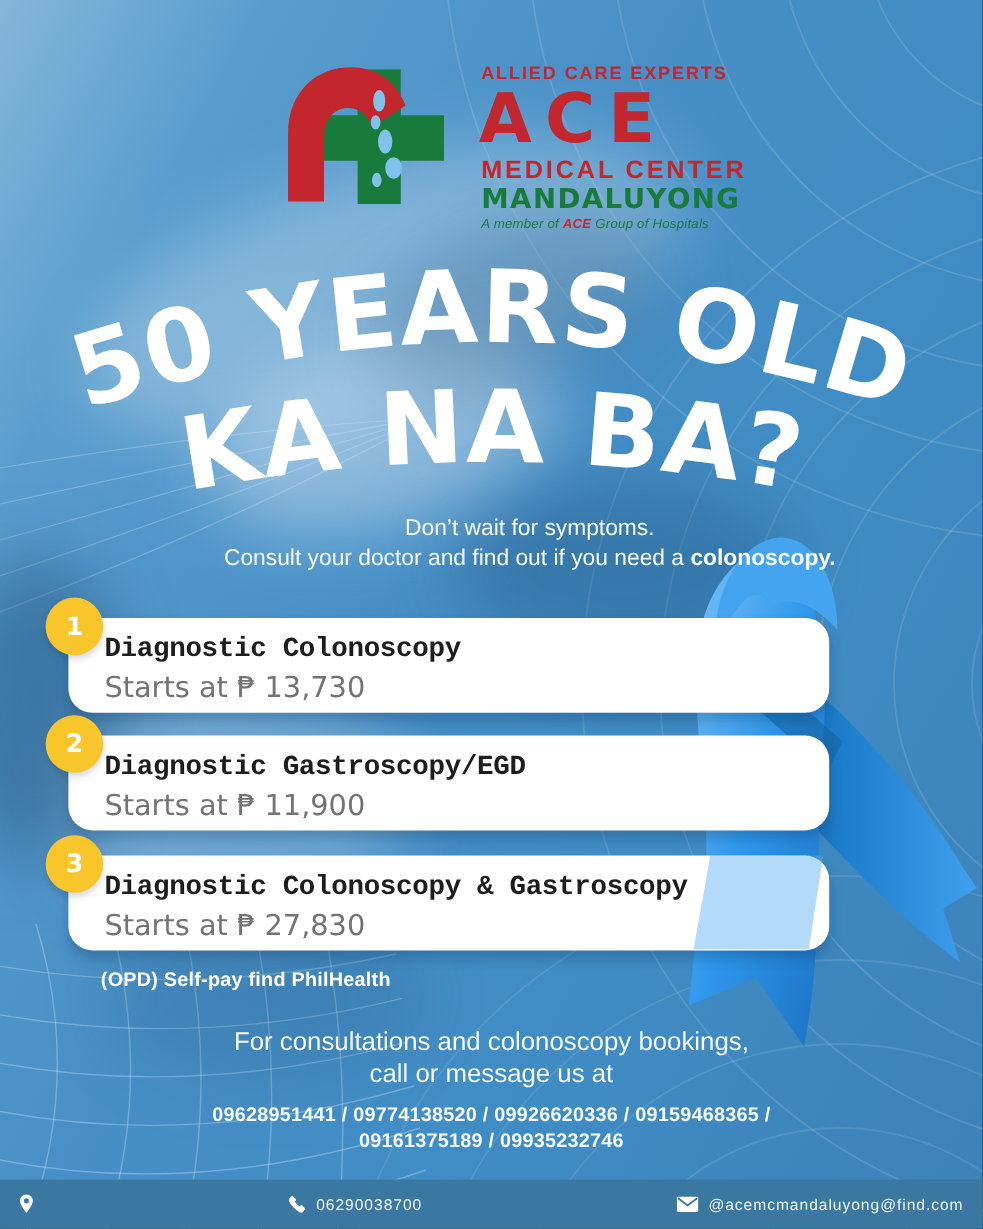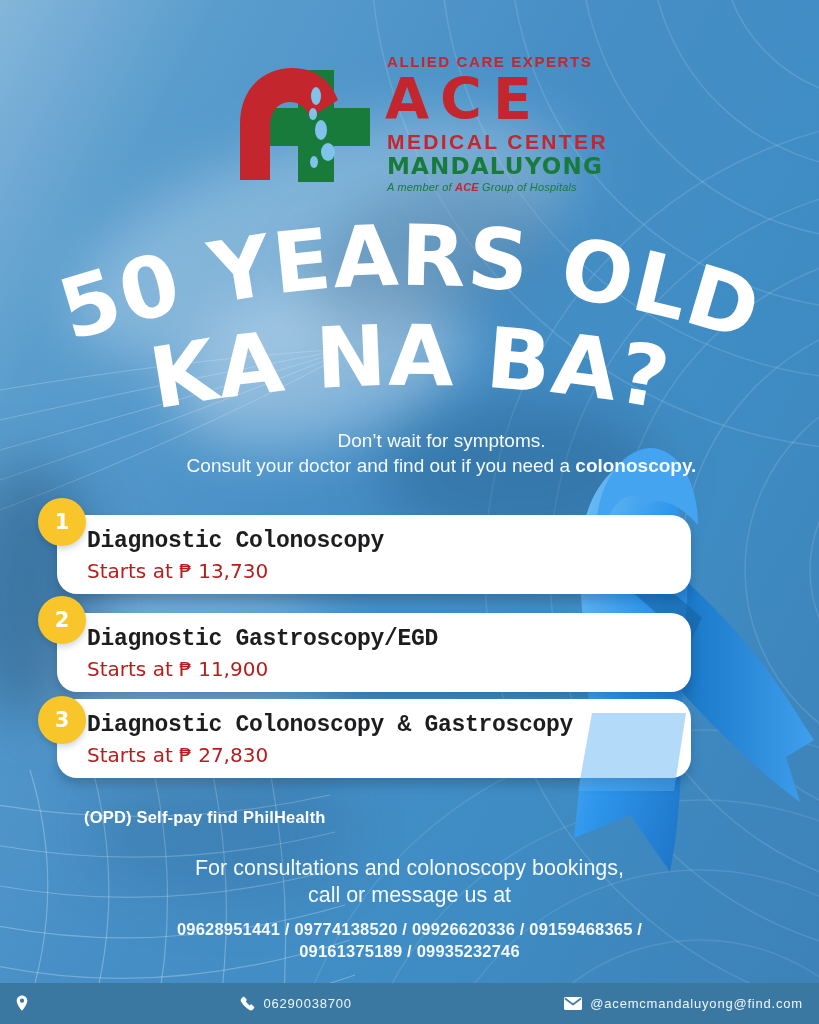--- a/index.html
+++ b/index.html
@@ -15,42 +15,42 @@
   .b2{left:170px;top:290px;width:300px;height:150px;background:rgba(226,238,249,.42);transform:rotate(-14deg);}
   .b3{left:40px;top:560px;width:300px;height:210px;background:rgba(196,219,238,.30);}
   .b4{left:-40px;top:460px;width:140px;height:260px;background:rgba(22,62,102,.38);}
   .b5{left:380px;top:400px;width:280px;height:150px;background:rgba(28,72,112,.30);}
   .b6{left:300px;top:190px;width:260px;height:130px;background:rgba(34,80,120,.26);transform:rotate(-20deg);}
   .b7{left:90px;top:760px;width:260px;height:140px;background:rgba(40,90,130,.22);}
 
   .deco,.ribbon,.ribbon-over{position:absolute;left:0;top:0;pointer-events:none;}
 
   
-  .logo{position:absolute;left:235px;top:50px;display:flex;align-items:center;}
+  .logo{position:absolute;left:235px;top:50px;display:flex;gap:14px;align-items:flex-start;}
   .logo-text{display:flex;flex-direction:column;line-height:1;}
   .logo-tagline{color:#c4262e;font-weight:bold;font-size:15px;letter-spacing:1.6px;margin:4px 0 2px;}
   .logo-acronym{color:#c4262e;font-weight:800;font-size:57px;letter-spacing:11px;font-family:"DejaVu Sans",sans-serif;margin-left:-2px;}
   .logo-name{color:#c4262e;font-weight:bold;font-size:21px;letter-spacing:2.4px;margin-top:3px;}
   .logo-city{color:#187b3b;font-weight:800;font-size:23px;letter-spacing:1.2px;margin-top:3px;font-family:"DejaVu Sans",sans-serif;}
   .logo-member{font-style:italic;font-size:11px;color:#187b3b;margin-top:4px;letter-spacing:.2px;}
   .logo-member .brand{color:#c4262e;font-weight:bold;}
 
   
   .headline-svg{position:absolute;left:0;top:180px;}
 
   .intro{position:absolute;left:0;top:428px;width:100%;text-align:center;color:#f6fafd;font-size:19px;line-height:25px;padding-left:32px;}
   .intro b{font-weight:bold;}
 
   
   .services{position:absolute;left:0;top:498px;width:100%;}
   .card{position:absolute;left:57px;width:634px;height:79px;background:#fff;border-radius:20px;
         box-shadow:0 7px 10px rgba(10,50,90,.25);padding:13px 0 0 30px;box-sizing:border-box;}
-  .card-1{top:17px;} .card-2{top:115px;} .card-3{top:201px;}
+  .card-1{top:17px;} .card-2{top:115px;} .card-3{top:215px;}
   .card-title{font-family:Liberation Mono, monospace;font-weight:bold;font-size:23px;color:#1d1d1f;letter-spacing:-.3px;}
-  .card-price{font-family:"DejaVu Sans",sans-serif;font-size:20px;color:#b91c1c;margin-top:5px;}
+  .card-price{font-family:"DejaVu Sans",sans-serif;font-size:24px;color:#737373;margin-top:5px;}
   .badge{position:absolute;width:48px;height:48px;border-radius:50%;background:#f8c62b;left:38px;
          display:flex;align-items:center;justify-content:center;color:#fff;font-weight:bold;font-size:21px;
          font-family:"DejaVu Sans",sans-serif;box-shadow:0 3px 6px rgba(10,50,90,.2);}
   .badge-1{top:0px;} .badge-2{top:98px;} .badge-3{top:198px;}
 
   .note{position:absolute;left:84px;top:808px;color:#fff;font-weight:bold;font-size:16.5px;letter-spacing:.2px;}
 
   .cta{position:absolute;left:0;top:855px;width:100%;text-align:center;color:#f4f9fd;}
   .cta-main{font-size:21.5px;line-height:27px;}
   .cta-phones{margin-top:9px;font-size:16.5px;line-height:22px;font-weight:600;color:rgba(255,255,255,.95);letter-spacing:.2px;}

